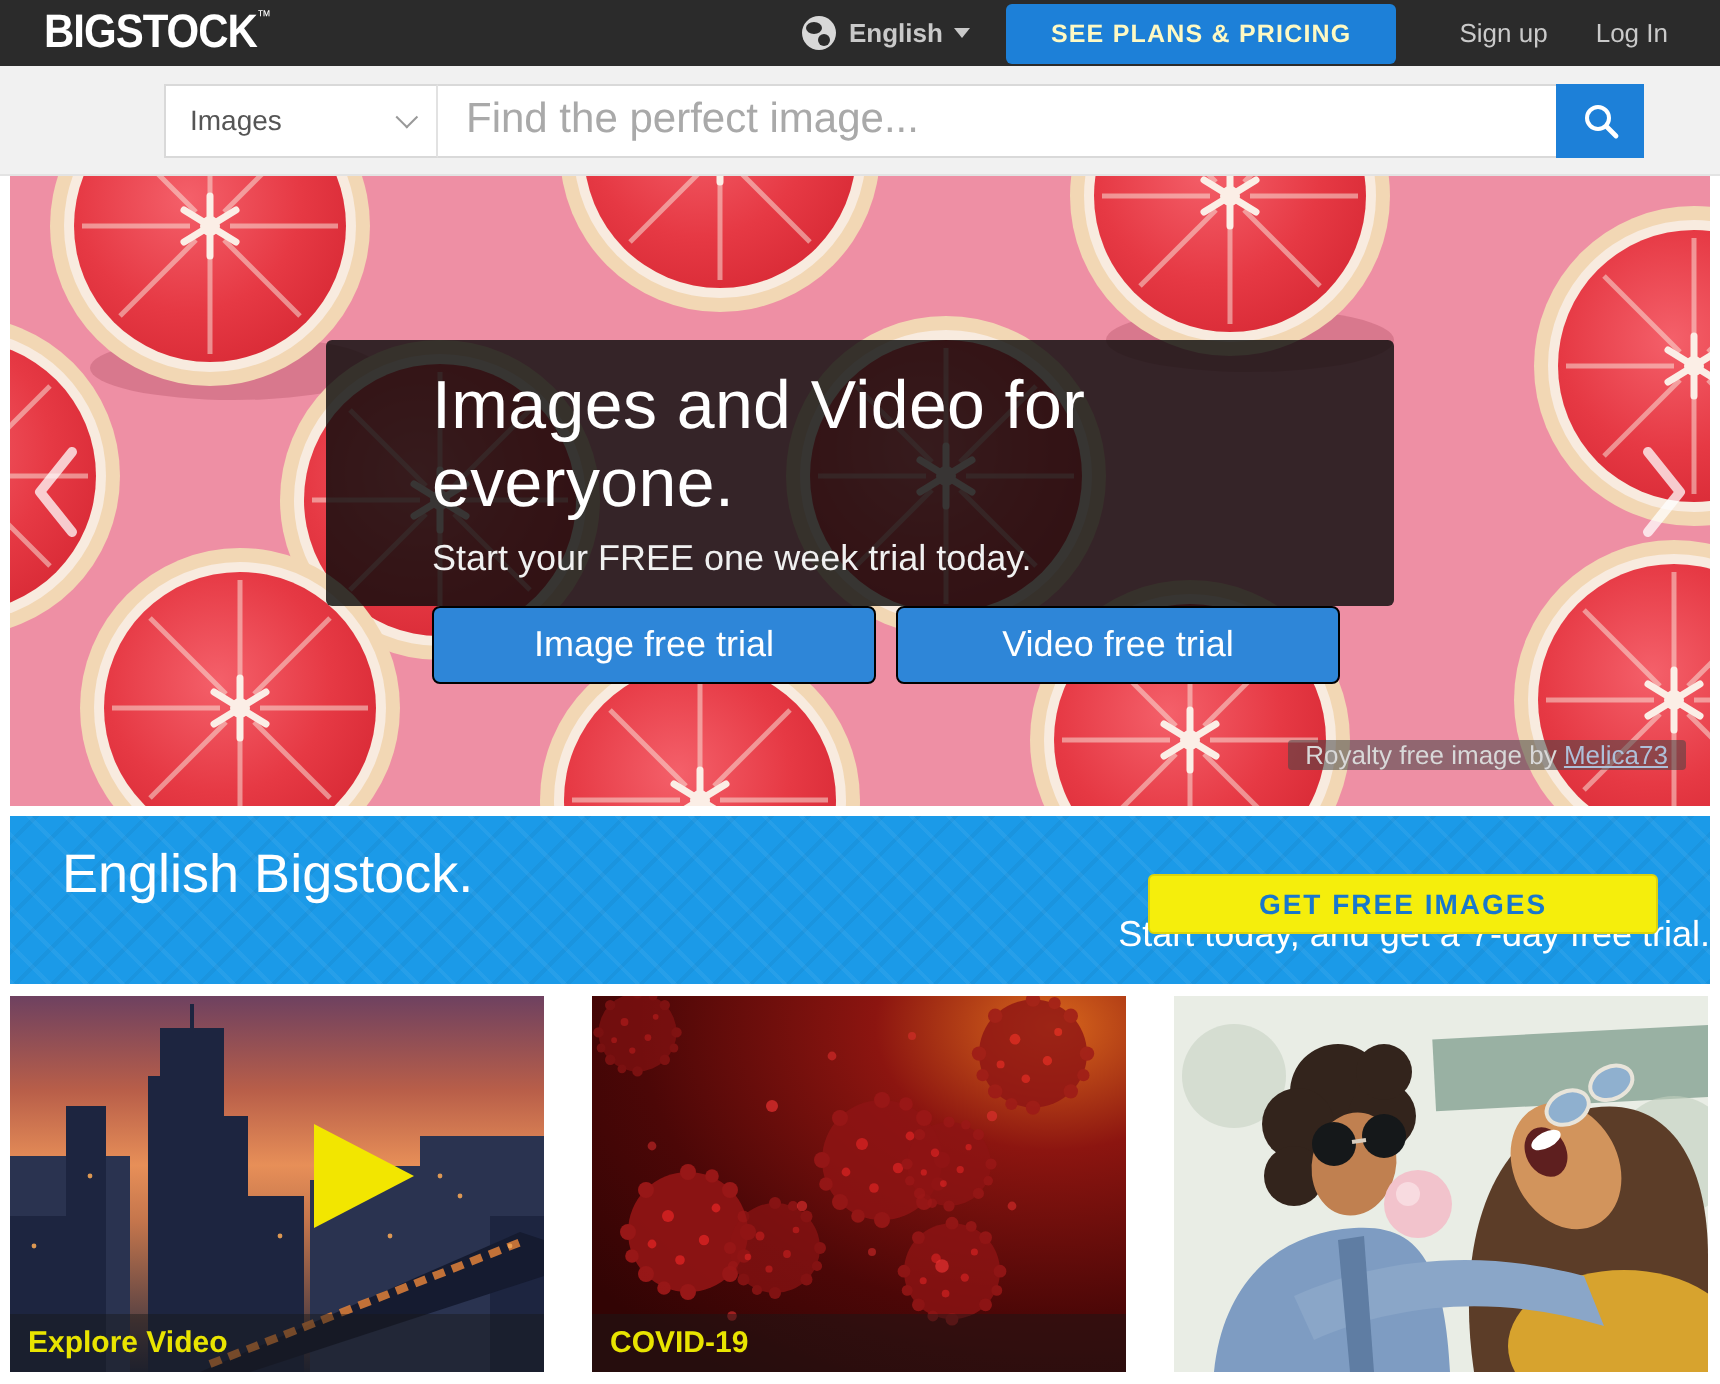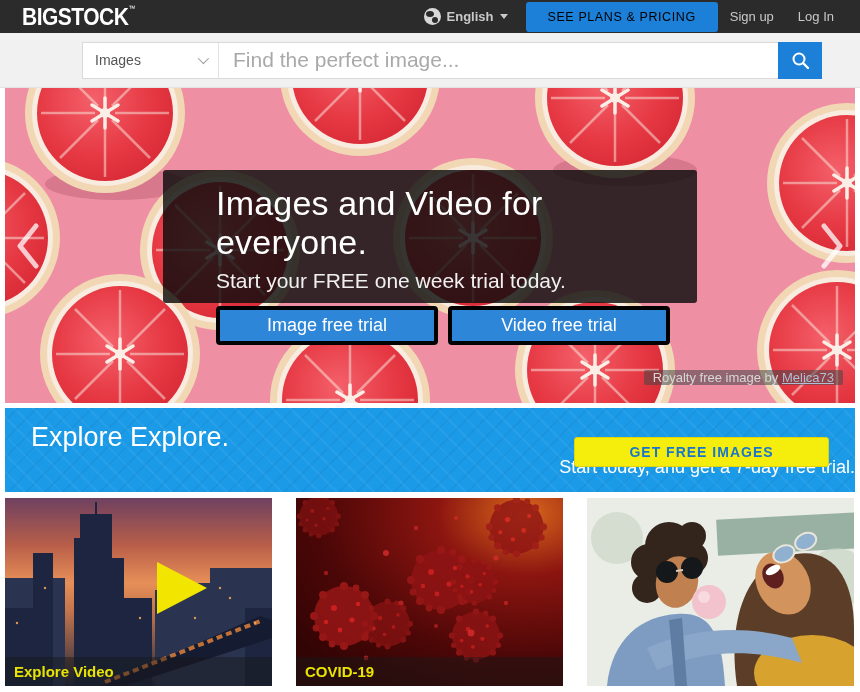--- a/index.html
+++ b/index.html
@@ -9,40 +9,40 @@
   .topbar { height:33px; background:#2b2b2b; display:flex; align-items:center; padding:0 14px 0 22px; }
   .logo { color:#fff; font-weight:bold; font-size:21px; letter-spacing:-0.5px; transform:scaleY(1.12); display:inline-block; cursor:pointer; }
   .logo .tm { font-size:7px; vertical-align:top; position:relative; top:1px; font-weight:normal; }
   .topbar-right { margin-left:auto; display:flex; align-items:center; gap:0; }
   .lang { display:flex; align-items:center; gap:6px; color:#c9c9c9; font-size:13px; margin-right:18px; cursor:pointer;font-weight:bold; }
   .globe { width:17px; height:17px; border-radius:50%; background:#d8d8d8; position:relative; overflow:hidden; }
   .globe i { position:absolute; background:#2b2b2b; border-radius:50%; }
   .globe i.g1 { width:8px; height:6px; left:2px; top:3px; }
   .globe i.g2 { width:6px; height:6px; left:8px; top:9px; }
   .caret-down { width:0; height:0; border-left:4px solid transparent; border-right:4px solid transparent; border-top:5px solid #c9c9c9; display:inline-block; }
-  .plans-btn { background:#1d80d8; color:#000000; font-size:12.5px; font-weight:normal; letter-spacing:0.6px; border:none; border-radius:3px; padding:8px 22px; cursor:pointer; }
+  .plans-btn { background:#1d80d8; color:#fef9c3; font-size:12.5px; font-weight:bold; letter-spacing:0.6px; border:none; border-radius:3px; padding:8px 22px; margin-right:20px; cursor:pointer; }
   .toplink { color:#c9c9c9; font-size:13px; margin:0 12px; text-decoration:none; cursor:pointer; }
 
   
   .searchbar { height:55px; background:#f1f1f1; border-bottom:1px solid #e3e3e3; display:flex; align-items:center; padding:0 38px 0 48px; }
   .search-box { display:flex; width:100%; height:37px;padding-left:34px; }
   .search-cat { width:137px; background:#fff; border:1px solid #d9d9d9; border-right:1px solid #e2e2e2; display:flex; align-items:center; justify-content:space-between; padding:0 12px; font-size:14px; color:#555; cursor:pointer; }
   .chev-down { width:8px; height:8px; border-right:1.5px solid #999; border-bottom:1.5px solid #999; transform:rotate(45deg) translateY(-2px); }
   .search-input { flex:1; border:1px solid #d9d9d9; border-left:none; border-right:none; padding:0 14px; font-size:21px; color:#c2410c; outline:none; background:#fff; font-family:Liberation Sans, sans-serif; }
   .search-input::placeholder { color:#a9a9a9; }
   .search-btn { width:44px; background:#1d80d8; border:none; display:flex; align-items:center; justify-content:center; cursor:pointer; }
 
   
   .hero { position:relative; margin:0 5px; height:315px; background:#ee8fa4; overflow:hidden; }
   .hero svg.bg { position:absolute; inset:0; width:100%; height:100%; }
   .hero-overlay { position:absolute; left:158px; top:82px; width:534px; height:133px; background:rgba(12,12,12,0.82); border-radius:3px; padding:14px 0 0 53px; }
   .hero-title { color:#fff; font-size:34px; font-weight:normal; letter-spacing:0.2px; }
-  .hero-sub { color:#f0f0f0; font-size:21px; margin-top:7px; }
+  .hero-sub { color:#f0f0f0; font-size:18px; margin-top:7px; }
   .hero-btns { display:flex; gap:10px; margin-top:13px; }
-  .hero-btn { width:222px; height:39px; background:#2e86d8; border:4px solid #000000; border-radius:4px; color:#fff; font-size:18px; cursor:pointer; font-family:"Liberation Sans", sans-serif; }
+  .hero-btn { width:222px; height:39px; background:#2e86d8; border:1px solid #000000; border-radius:4px; color:#fff; font-size:18px; cursor:pointer; font-family:"Liberation Sans", sans-serif; }
   .hero-arrow { position:absolute; top:50%; transform:translateY(-50%); width:26px; height:48px; cursor:pointer; z-index:3; }
   .hero-arrow.left { left:10px; } .hero-arrow.right { right:10px; }
   .attribution { position:absolute; right:12px; bottom:18px; background:rgba(70,70,70,0.55); color:#d8d8d8; font-size:13px; padding:0 9px; border-radius:2px; }
   .attribution a { color:#aebfd8; text-decoration:underline; cursor:pointer; }
 
   
   .banner { position:relative; margin:5px 5px 0 5px; height:84px; background:#1b9ae8;
     background-image:
       repeating-linear-gradient(45deg, rgba(255,255,255,0.05) 0 2px, transparent 2px 13px),
       repeating-linear-gradient(-45deg, rgba(0,0,0,0.04) 0 2px, transparent 2px 13px);
@@ -156,21 +156,21 @@
     <div class="hero-btns">
       <button class="hero-btn">Image free trial</button>
       <button class="hero-btn">Video free trial</button>
     </div>
   </div>
 
   <div class="attribution"><span>Royalty free image by </span><a>Melica73</a></div>
 </div>
 
 <div class="banner">
-  <div class="banner-title">Explore Explore.</div>
+  <div class="banner-title">English Bigstock.</div>
   <div class="banner-sub">Start today, and get a 7-day free trial.</div>
   <button class="banner-btn">GET FREE IMAGES</button>
 </div>
 
 <div class="cards">
 
   <div class="card">
     <svg viewBox="0 0 267 188" preserveAspectRatio="none">
       <defs>
         <linearGradient id="sky" x1="0" y1="0" x2="0" y2="1">

